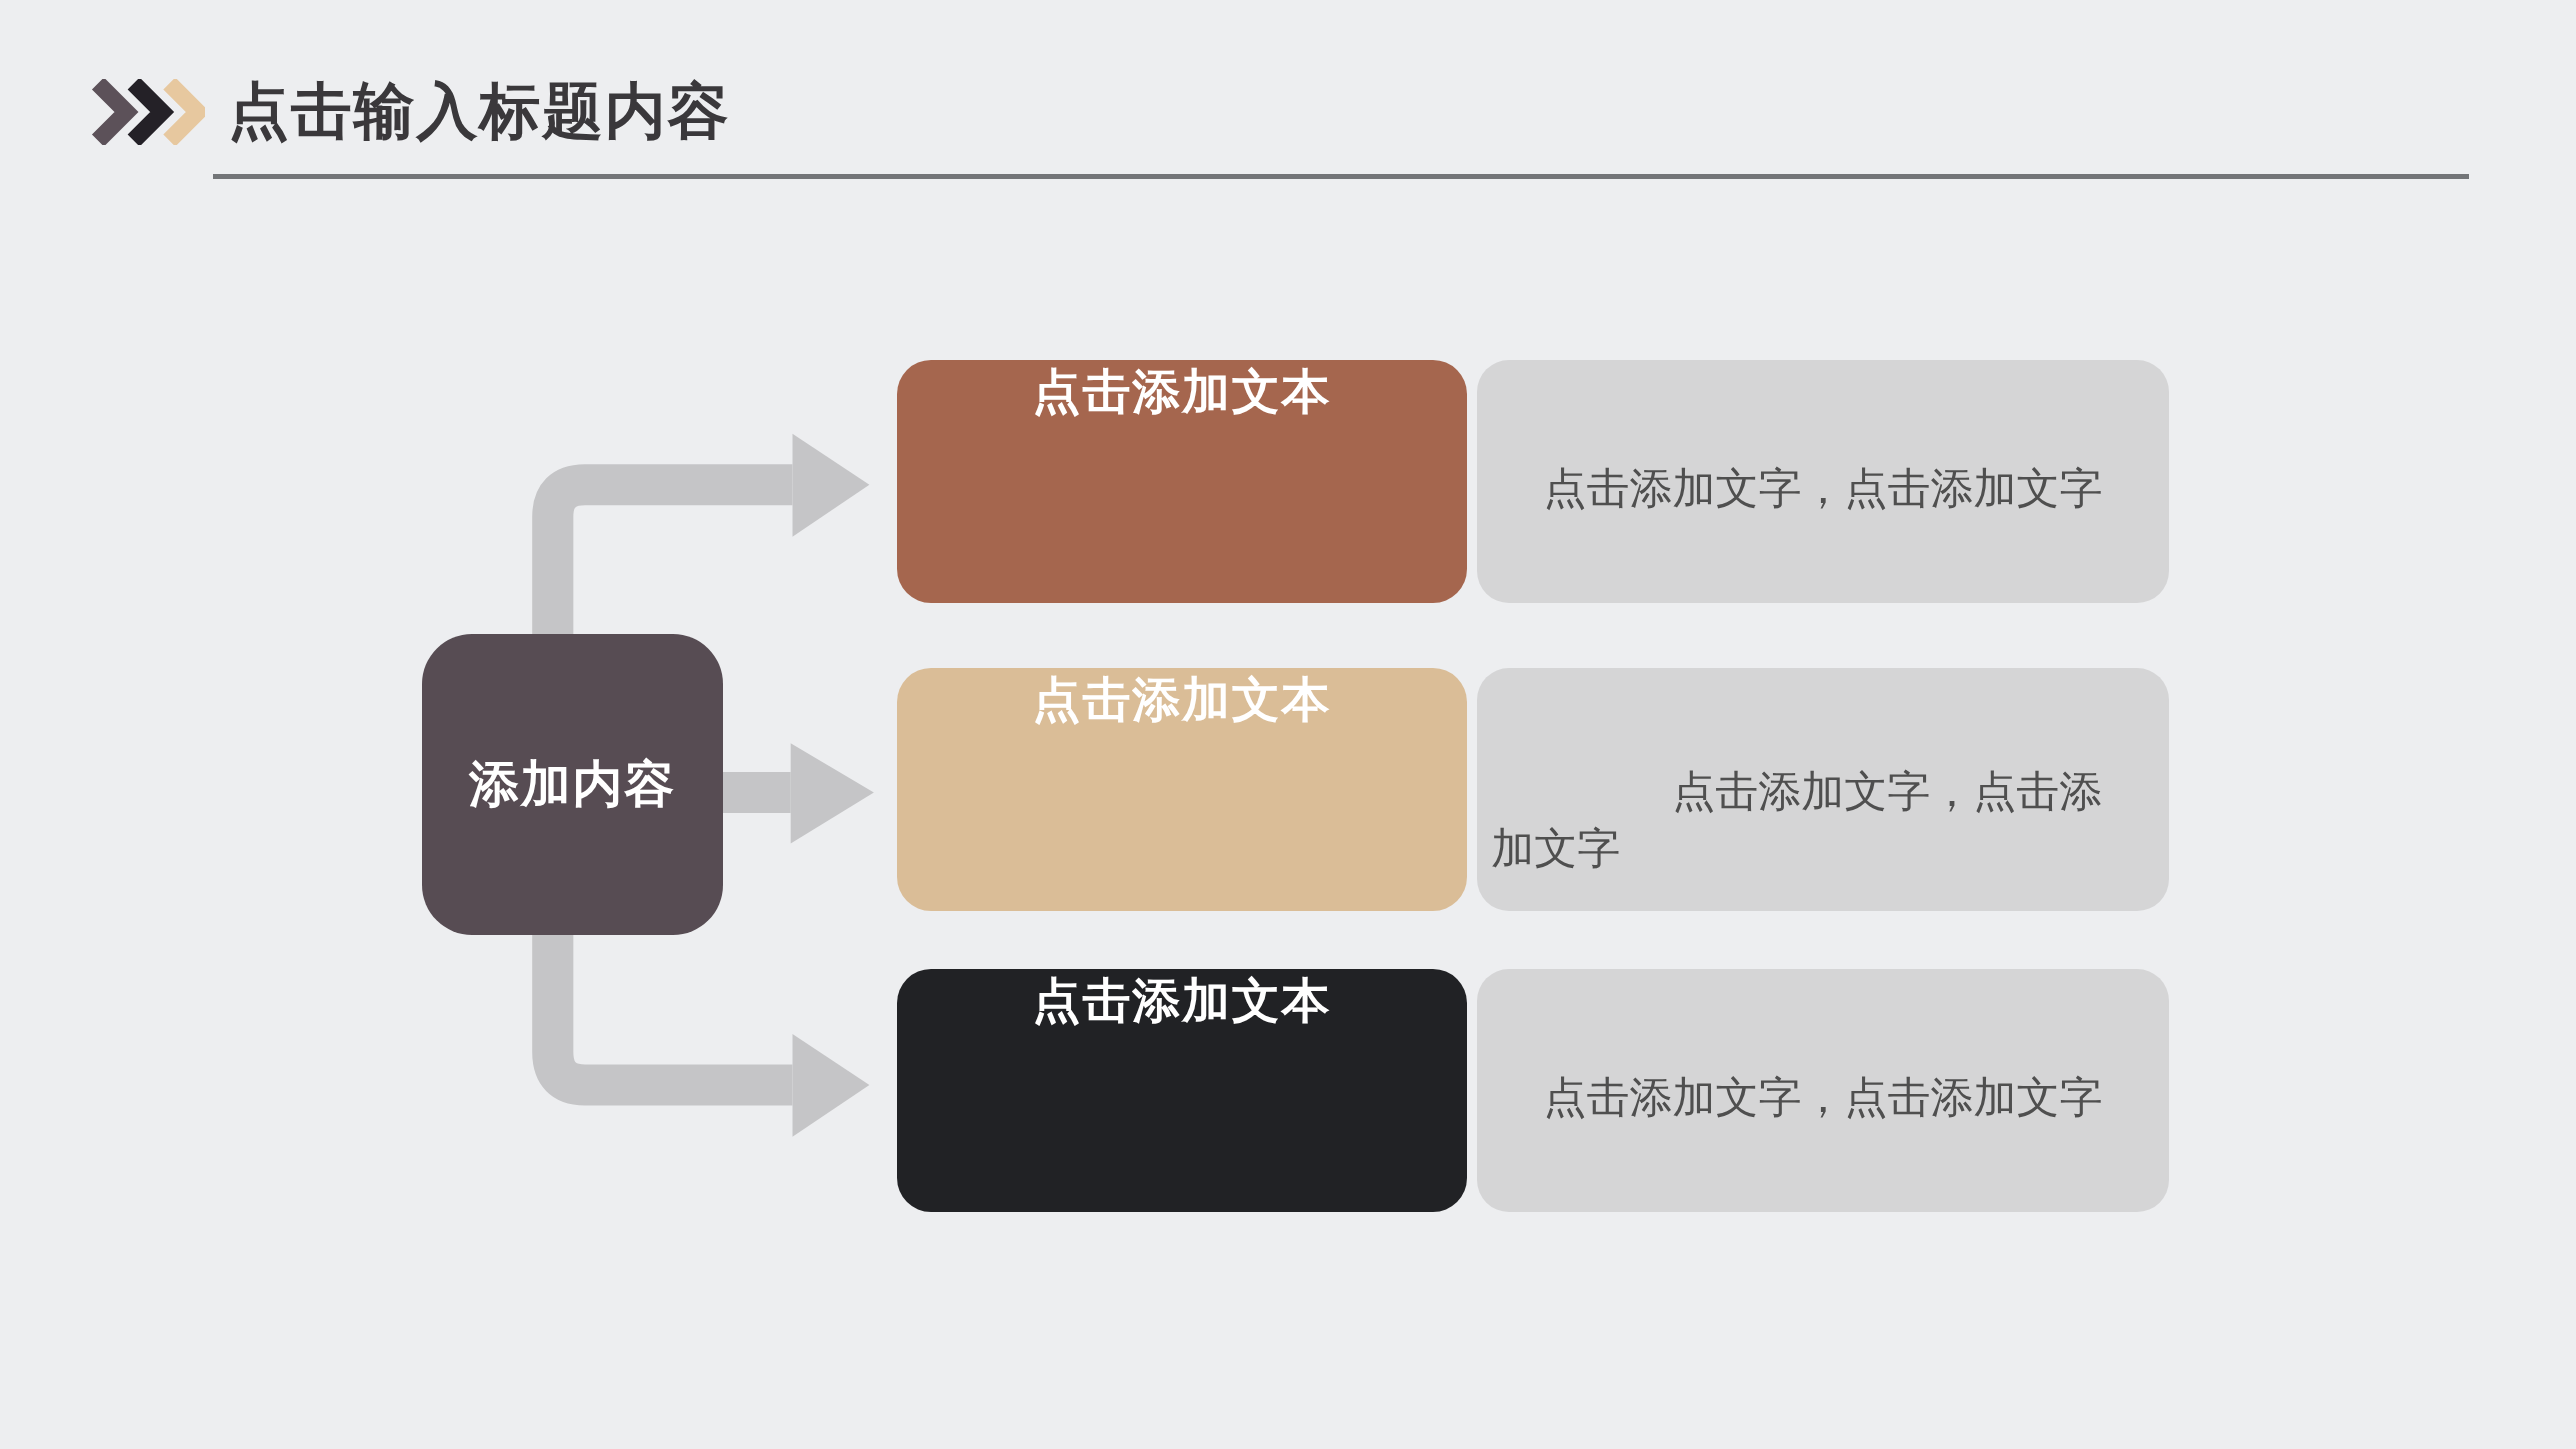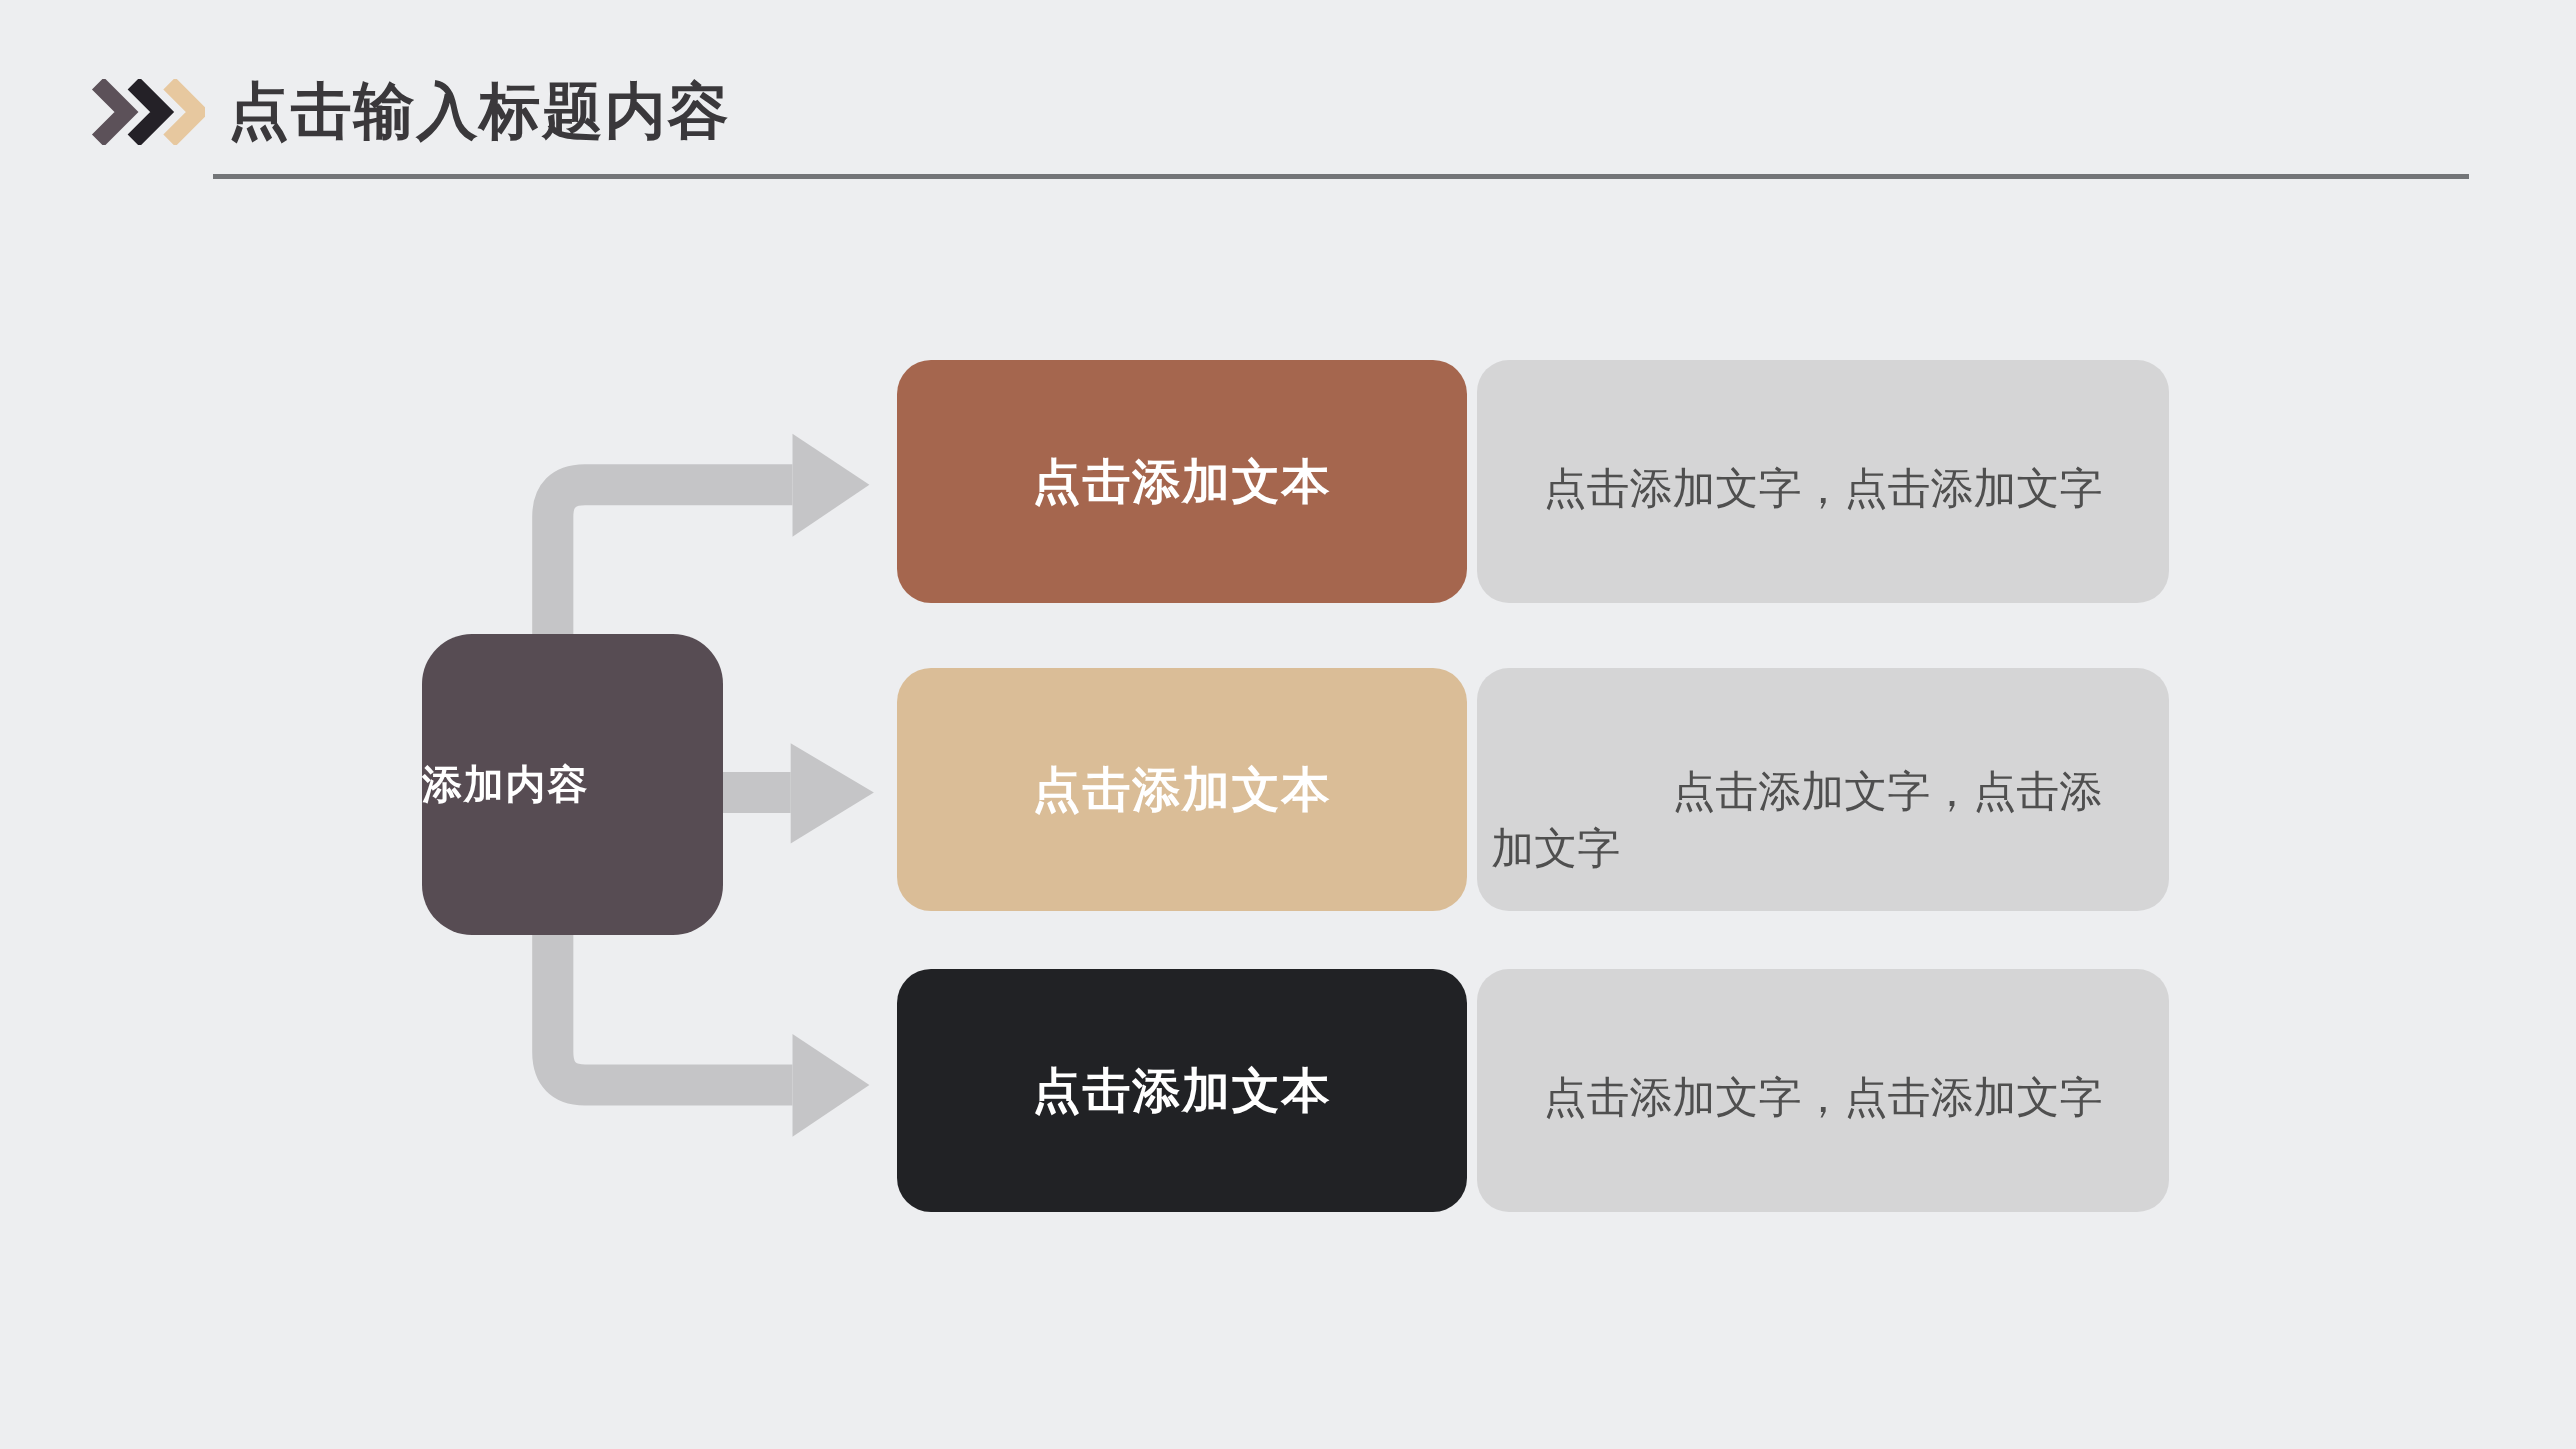--- a/index.html
+++ b/index.html
@@ -33,30 +33,30 @@
 
   
   .arrows{position:absolute;left:0;top:0;width:2576px;height:1449px;}
   .arrows path{stroke:var(--arrow);stroke-width:46px;fill:none;}
   .arrows polygon{fill:var(--arrow);}
 
   
   .center-box{
     position:absolute;left:422px;top:634px;width:301px;height:301px;
     background:var(--center_fill);border-radius:50px;
-    display:flex;align-items:center;justify-content:flex-start;
-    font-size:40px;font-weight:700;color:var(--box_ink);letter-spacing:1.8px;
+    display:flex;align-items:center;justify-content:center;
+    font-size:50px;font-weight:700;color:var(--box_ink);letter-spacing:1.8px;
   }
 
   
   .row{position:absolute;left:897px;width:1273px;height:243px;}
   .row1{top:360px;} .row2{top:668px;} .row3{top:969px;}
   .label-box{
     position:absolute;left:0;top:0;width:570px;height:243px;border-radius:34px;
-    display:flex;align-items:center;justify-content:center;
+    display:flex;justify-content:center;
     font-size:48px;font-weight:700;color:var(--box_ink);letter-spacing:1.8px;
   }
   .row1 .label-box{background:var(--row1_accent);}
   .row2 .label-box{background:var(--row2_accent);}
   .row3 .label-box{background:var(--row3_accent);}
   .desc-box{
     position:absolute;left:580px;top:0;width:692px;height:243px;border-radius:32px;
     background:var(--desc_fill);
     font-size:43px;color:var(--desc_ink);
   }

